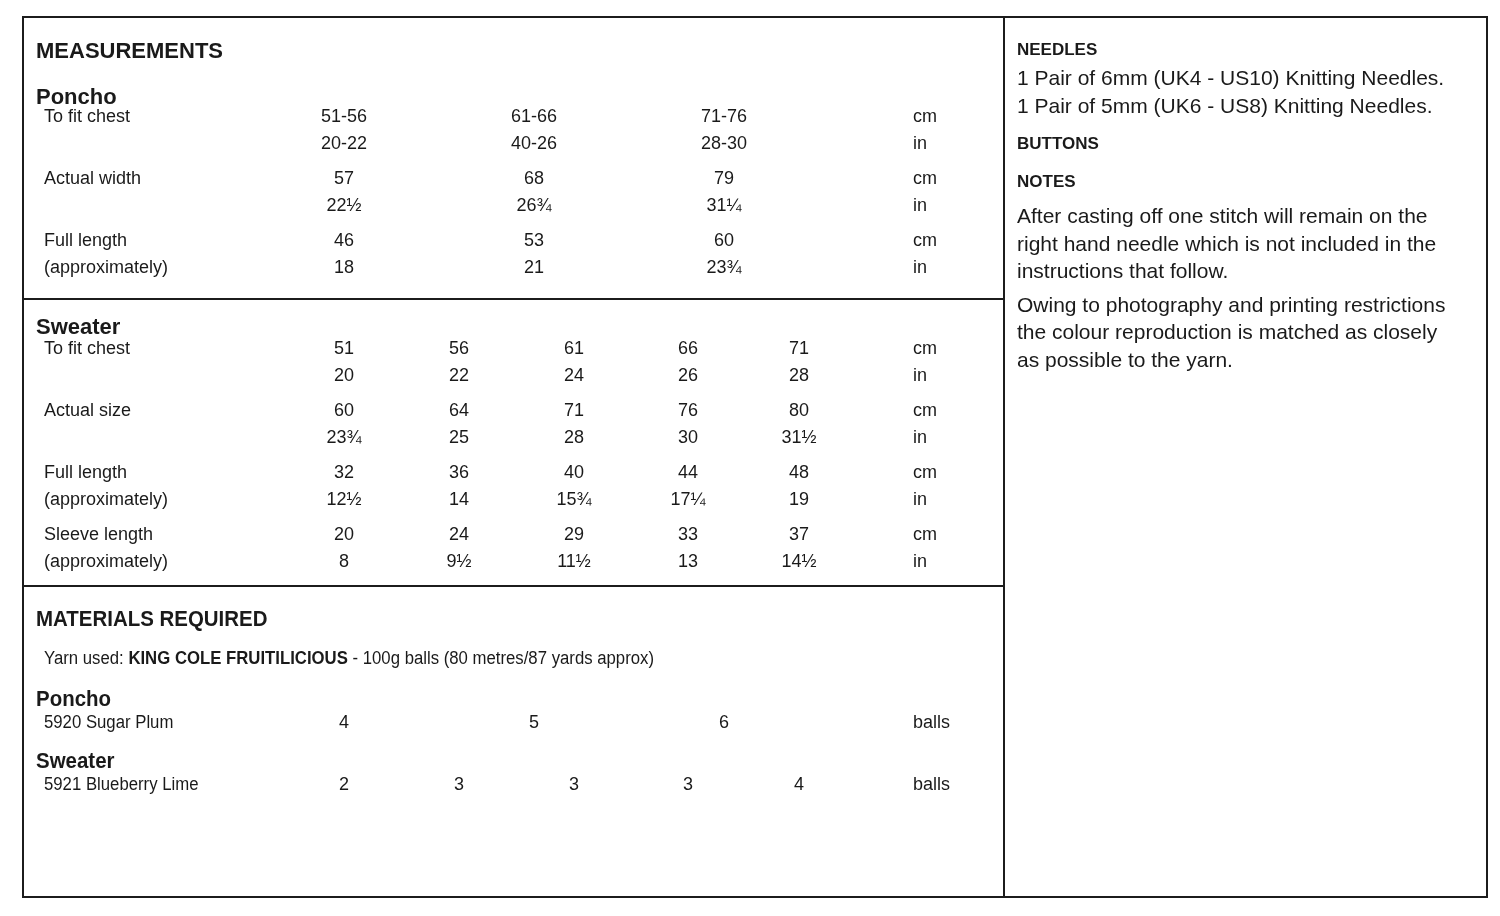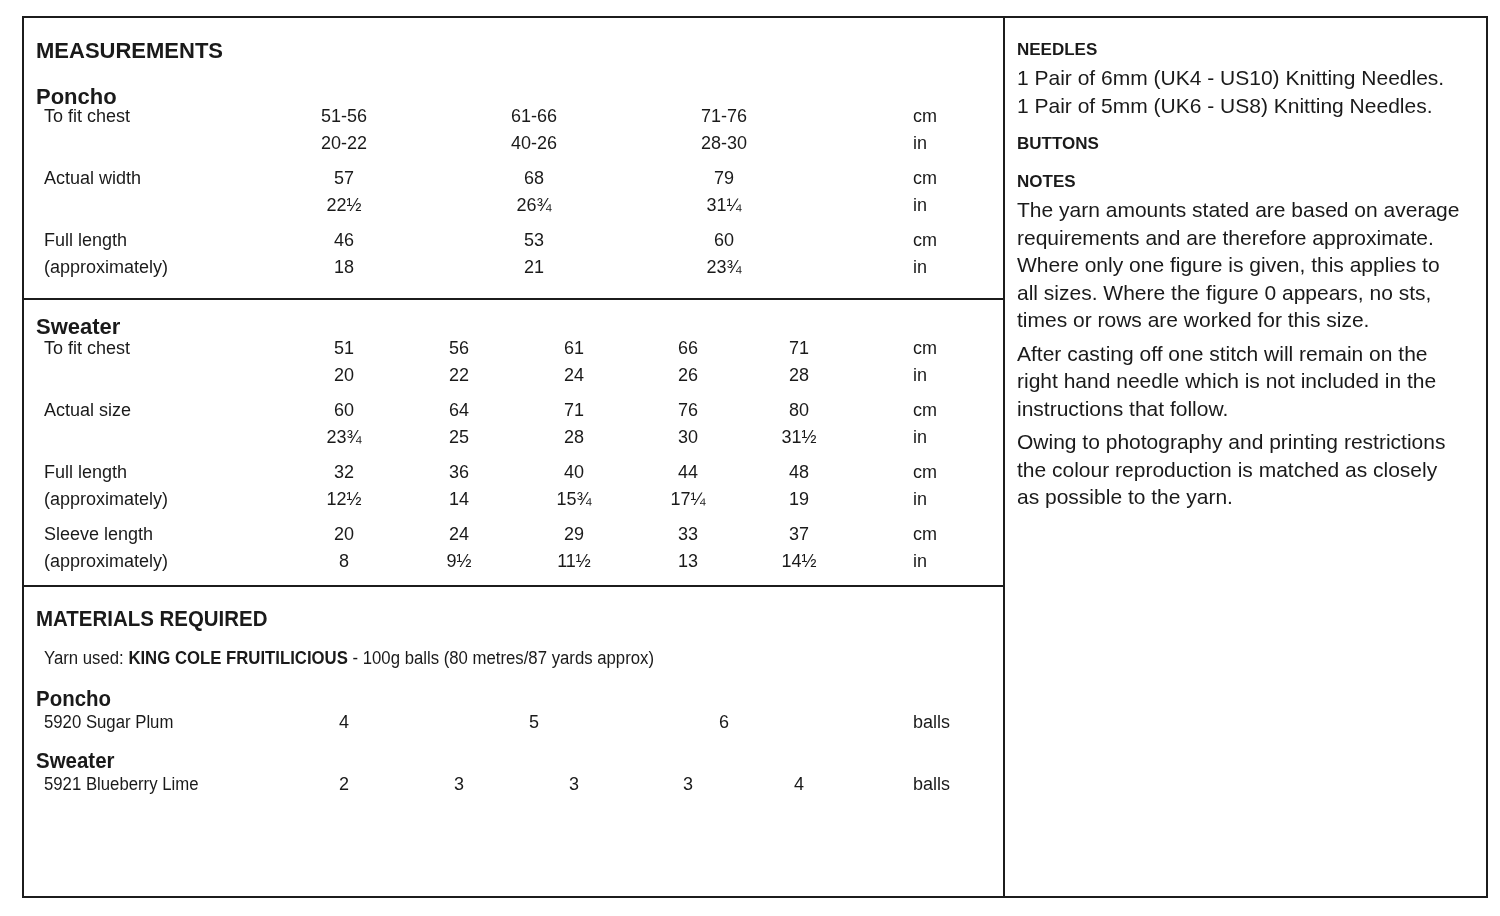--- a/index.html
+++ b/index.html
@@ -203,19 +203,18 @@
 
   <div class="pane-right">
 
     <div class="rp-h first">NEEDLES</div>
     <div class="nline">1 Pair of 6mm (UK4 - US10) Knitting Needles.</div>
     <div class="nline">1 Pair of 5mm (UK6 - US8) Knitting Needles.</div>
 
     <div class="rp-h">BUTTONS</div>
 
     <div class="rp-h">NOTES</div>
-    <p class="tight">The yarn amounts stated are based on average requirements and are therefore approximate. Where only one figure is given, this applies to all sizes. Where the figure 0 appears, no sts, times  or rows are worked for this size.</p>
     <p>After casting off one stitch will remain on the right hand needle which is not included in the instructions that follow.</p>
     <p>Owing to photography and printing restrictions the colour reproduction is matched as closely as possible to the yarn.</p>
 
   </div>
 
 </div>
 
 </body></html>

